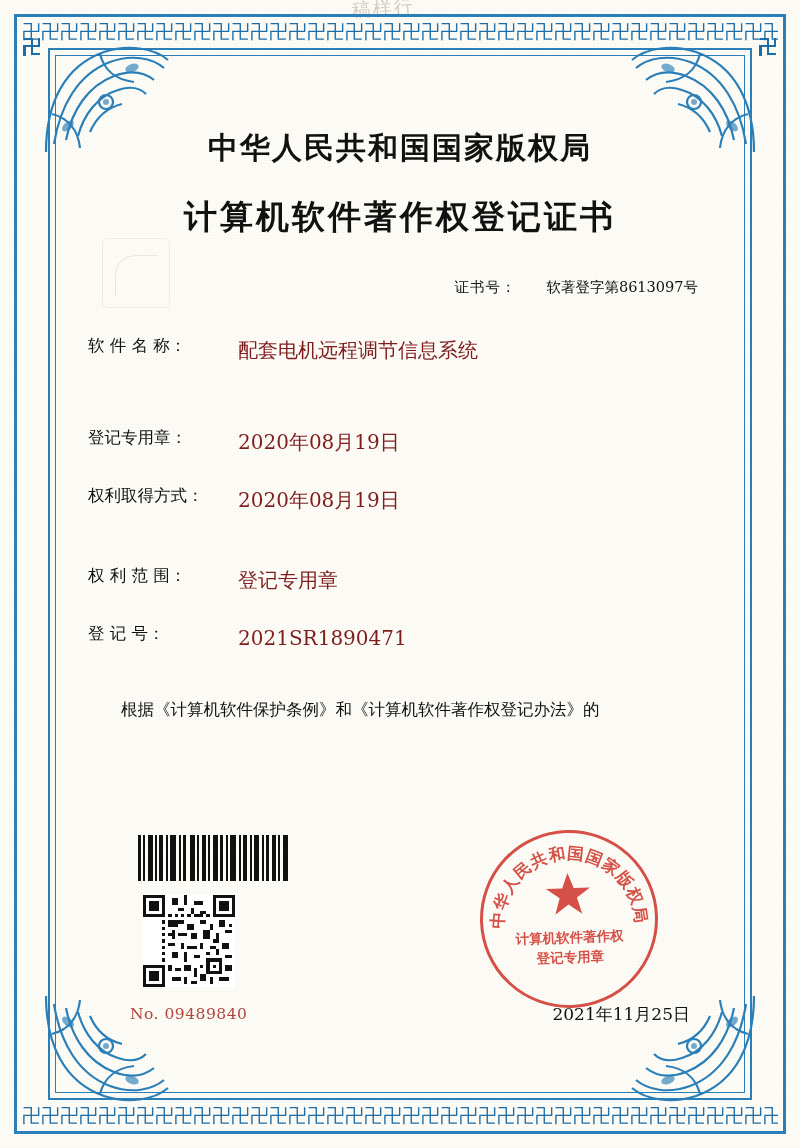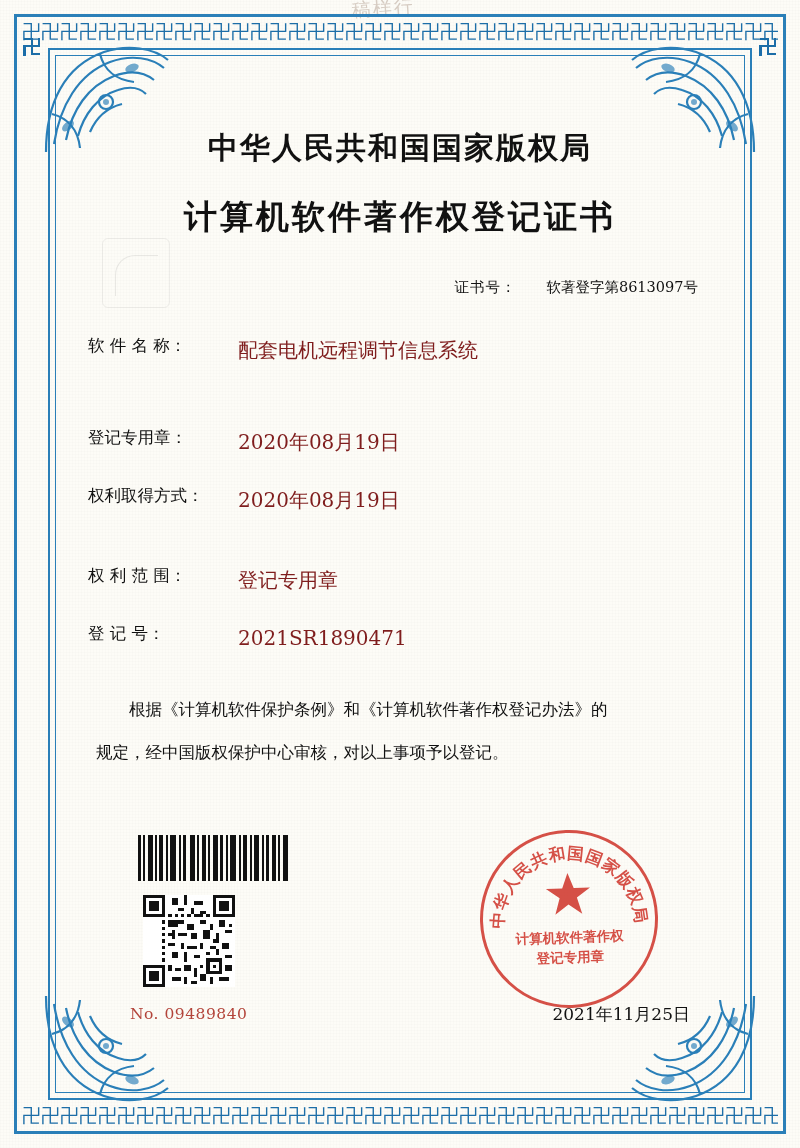--- a/index.html
+++ b/index.html
@@ -212,21 +212,21 @@
   .gap-md { height: 34px; }
 
   .statement {
     margin-top: 40px;
     font-size: 16.5px;
     line-height: 2.1;
     color: #111;
     font-family: "DejaVu Serif", serif;
     padding: 0 8px;
   }
-  .statement p { margin: 8px; }
+  .statement p { margin: 0; }
   .statement .indent { text-indent: 33px; }
 
   
   .barcode {
     position: absolute;
     left: 58px;
     top: 735px;
     width: 150px;
     height: 46px;
     display: flex;
@@ -460,21 +460,20 @@
       <div class="gap-sm"></div>
 
       <div class="field-row">
         <div class="field-label">登 记 号：</div>
         <div class="field-value">2021SR1890471</div>
       </div>
     </div>
 
     <div class="statement">
       <p class="indent">根据《计算机软件保护条例》和《计算机软件著作权登记办法》的</p>
-      <p>规定，经中国版权保护中心审核，对以上事项予以登记。</p>
     </div>
 
     <div class="barcode">
       <i style="width:3px"></i>
         <i style="width:2px;background:transparent"></i>
       <i style="width:2px"></i>
         <i style="width:3px;background:transparent"></i>
       <i style="width:5px"></i>
         <i style="width:2px;background:transparent"></i>
       <i style="width:2px"></i>

